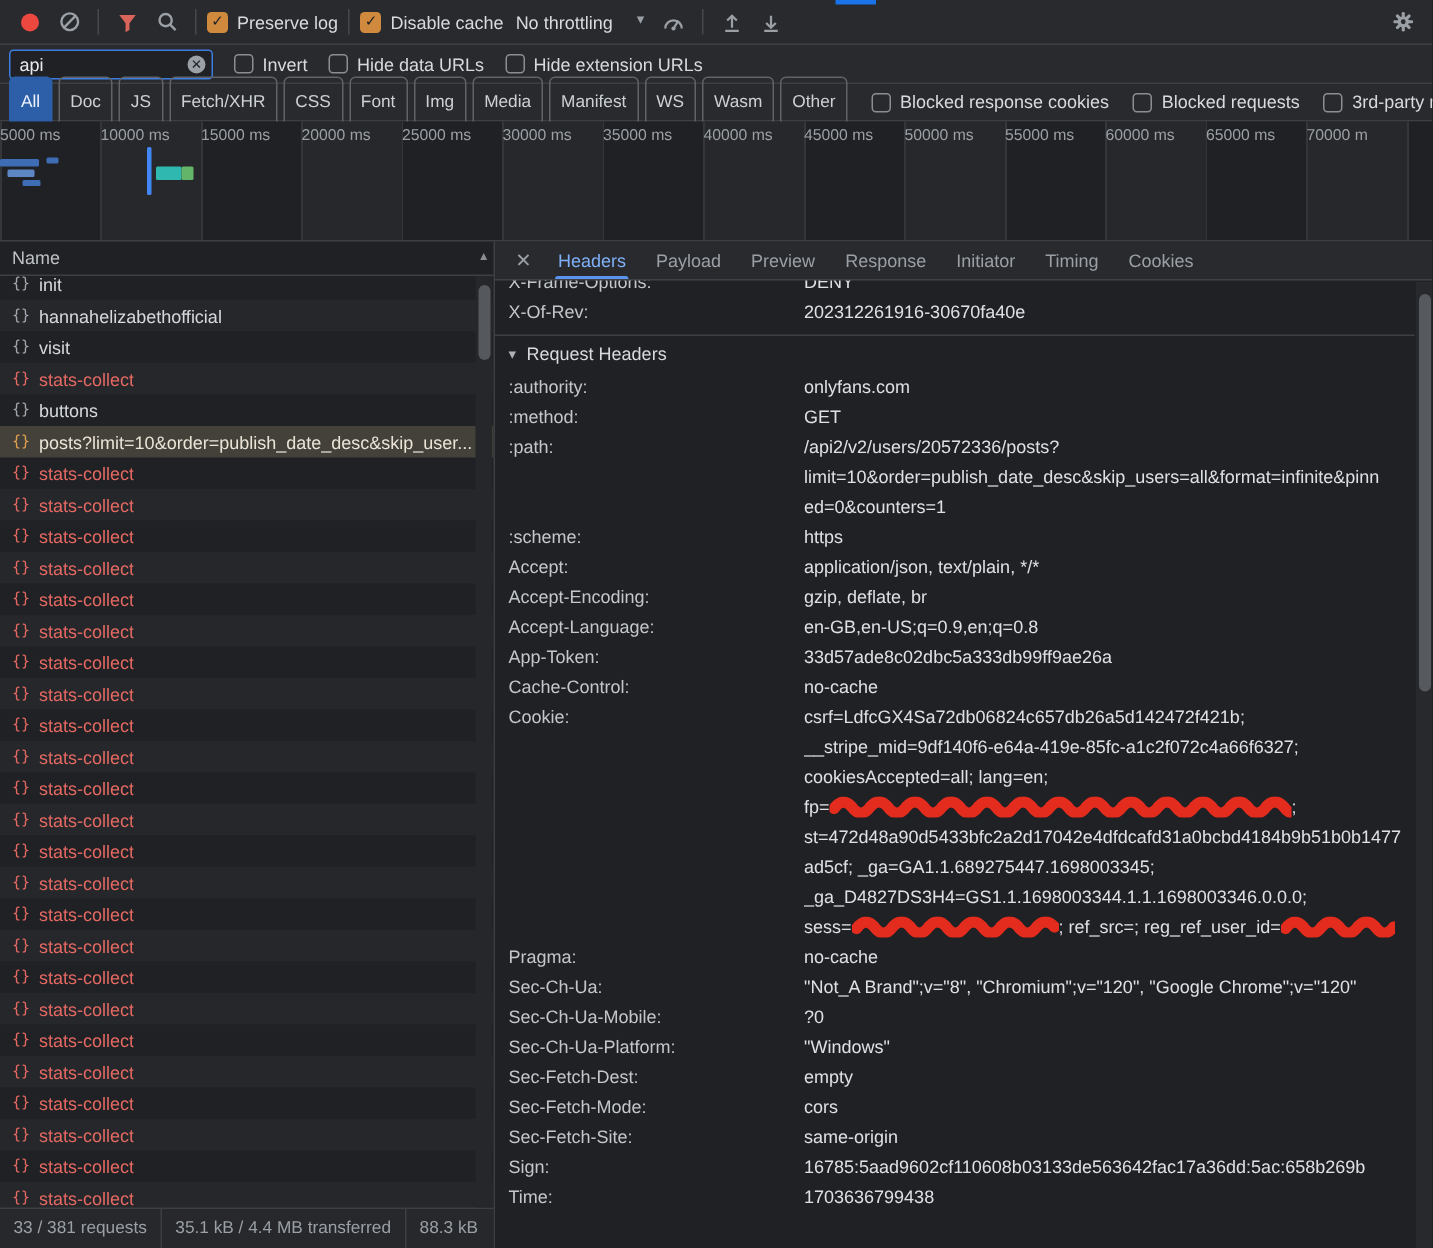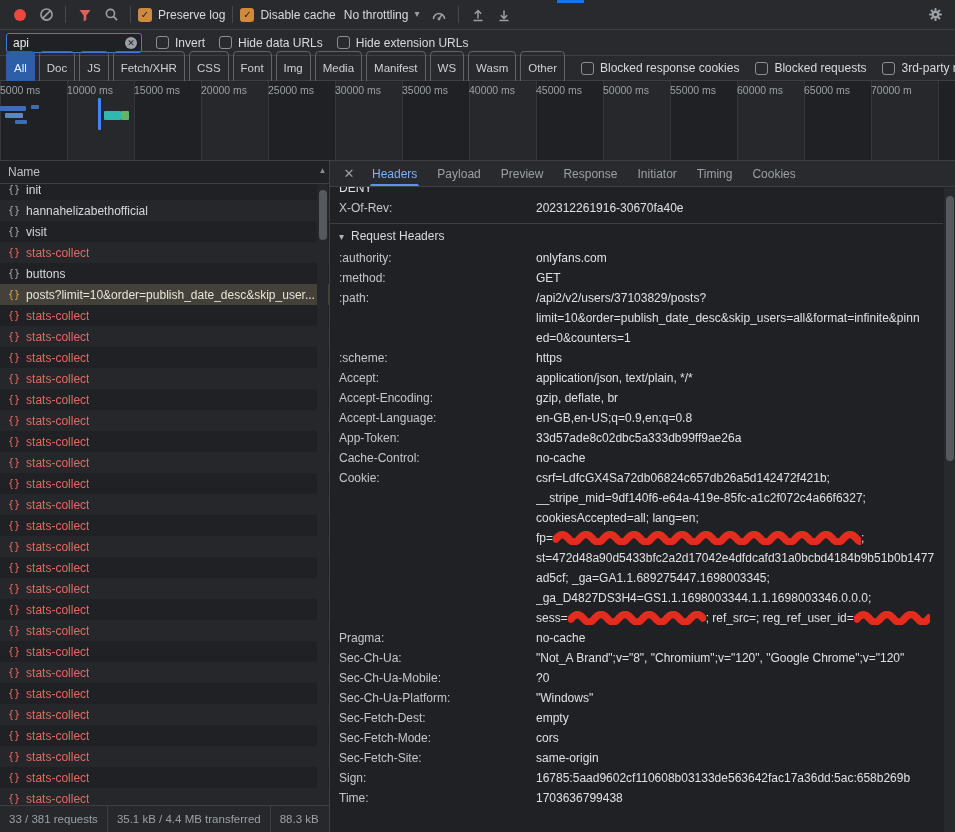--- a/index.html
+++ b/index.html
@@ -17,21 +17,21 @@
   .toolbar1{height:30px;padding:0 8px;gap:2px}
   .toolbar2{height:26px;padding:0 6px;gap:14px}
   .toolbar3{height:25px;padding:0 6px;gap:4px}
   .tb-btn{width:24px;height:22px;display:flex;align-items:center;justify-content:center;border-radius:3px;flex-shrink:0}
   .record-dot{width:12px;height:12px;border-radius:50%;background:#ec4840}
   .sep{width:1px;height:17px;background:#47484d;margin:0 5px;flex-shrink:0}
   .cb-group{display:flex;align-items:center;white-space:nowrap;color:#d8dadd;gap:6px;flex-shrink:0}
   .cb{width:14px;height:14px;border-radius:3px;flex-shrink:0;display:flex;align-items:center;justify-content:center}
   .cb.on{background:var(--cb-orange);color:#202124;font-size:10px;font-weight:bold}
   .cb.off{border:1.5px solid #8b8e93;background:transparent;width:13px;height:13px}
-  .throttle{display:flex;gap:6px;color:#d8dadd;padding:2px 6px;white-space:nowrap}
+  .throttle{display:flex;gap:16px;color:#d8dadd;padding:2px 6px;white-space:nowrap}
   .caret{color:var(--muted);font-size:10px}
   .spacer{flex:1}
   .activity-line{position:absolute;top:0;left:557px;width:27px;height:3px;background:#1a73e8;z-index:20}
 
   .search-box{display:flex;align-items:center;width:136px;height:20px;background:var(--bg);
     border:1.5px solid #3d7de0;border-radius:3px;padding:0 4px 0 6px;gap:4px}
   .filter-input{flex:1;min-width:0;background:transparent;border:none;outline:none;color:var(--text);
     font-family:inherit;font-size:12px}
   .clear-ic{width:12px;height:12px;border-radius:50%;background:#9aa0a6;color:#202124;font-size:9px;
     line-height:12px;text-align:center;flex-shrink:0}
@@ -400,20 +400,21 @@
             <div class="dtab">Preview</div>
             <div class="dtab">Response</div>
             <div class="dtab">Initiator</div>
             <div class="dtab">Timing</div>
             <div class="dtab">Cookies</div>
           </div>
       </div>
       <div class="detail">
         <div class="partial-offset">
             <div class="hdr-row">
+              <div class="hdr-name">X-Frame-Options:</div>
               <div class="hdr-value">
                 <div class="hdr-line"><span>DENY</span></div>
               </div>
             </div>
             <div class="hdr-row">
               <div class="hdr-name">X-Of-Rev:</div>
               <div class="hdr-value">
                 <div class="hdr-line"><span>202312261916-30670fa40e</span></div>
               </div>
             </div>
@@ -431,21 +432,21 @@
             </div>
             <div class="hdr-row">
               <div class="hdr-name">:method:</div>
               <div class="hdr-value">
                 <div class="hdr-line"><span>GET</span></div>
               </div>
             </div>
             <div class="hdr-row">
               <div class="hdr-name">:path:</div>
               <div class="hdr-value">
-                <div class="hdr-line"><span>/api2/v2/users/37103829/posts?</span></div>
+                <div class="hdr-line"><span>/api2/v2/users/20572336/posts?</span></div>
                 <div class="hdr-line"><span>limit=10&amp;order=publish_date_desc&amp;skip_users=all&amp;format=infinite&amp;pinn</span></div>
                 <div class="hdr-line"><span>ed=0&amp;counters=1</span></div>
               </div>
             </div>
             <div class="hdr-row">
               <div class="hdr-name">:scheme:</div>
               <div class="hdr-value">
                 <div class="hdr-line"><span>https</span></div>
               </div>
             </div>

